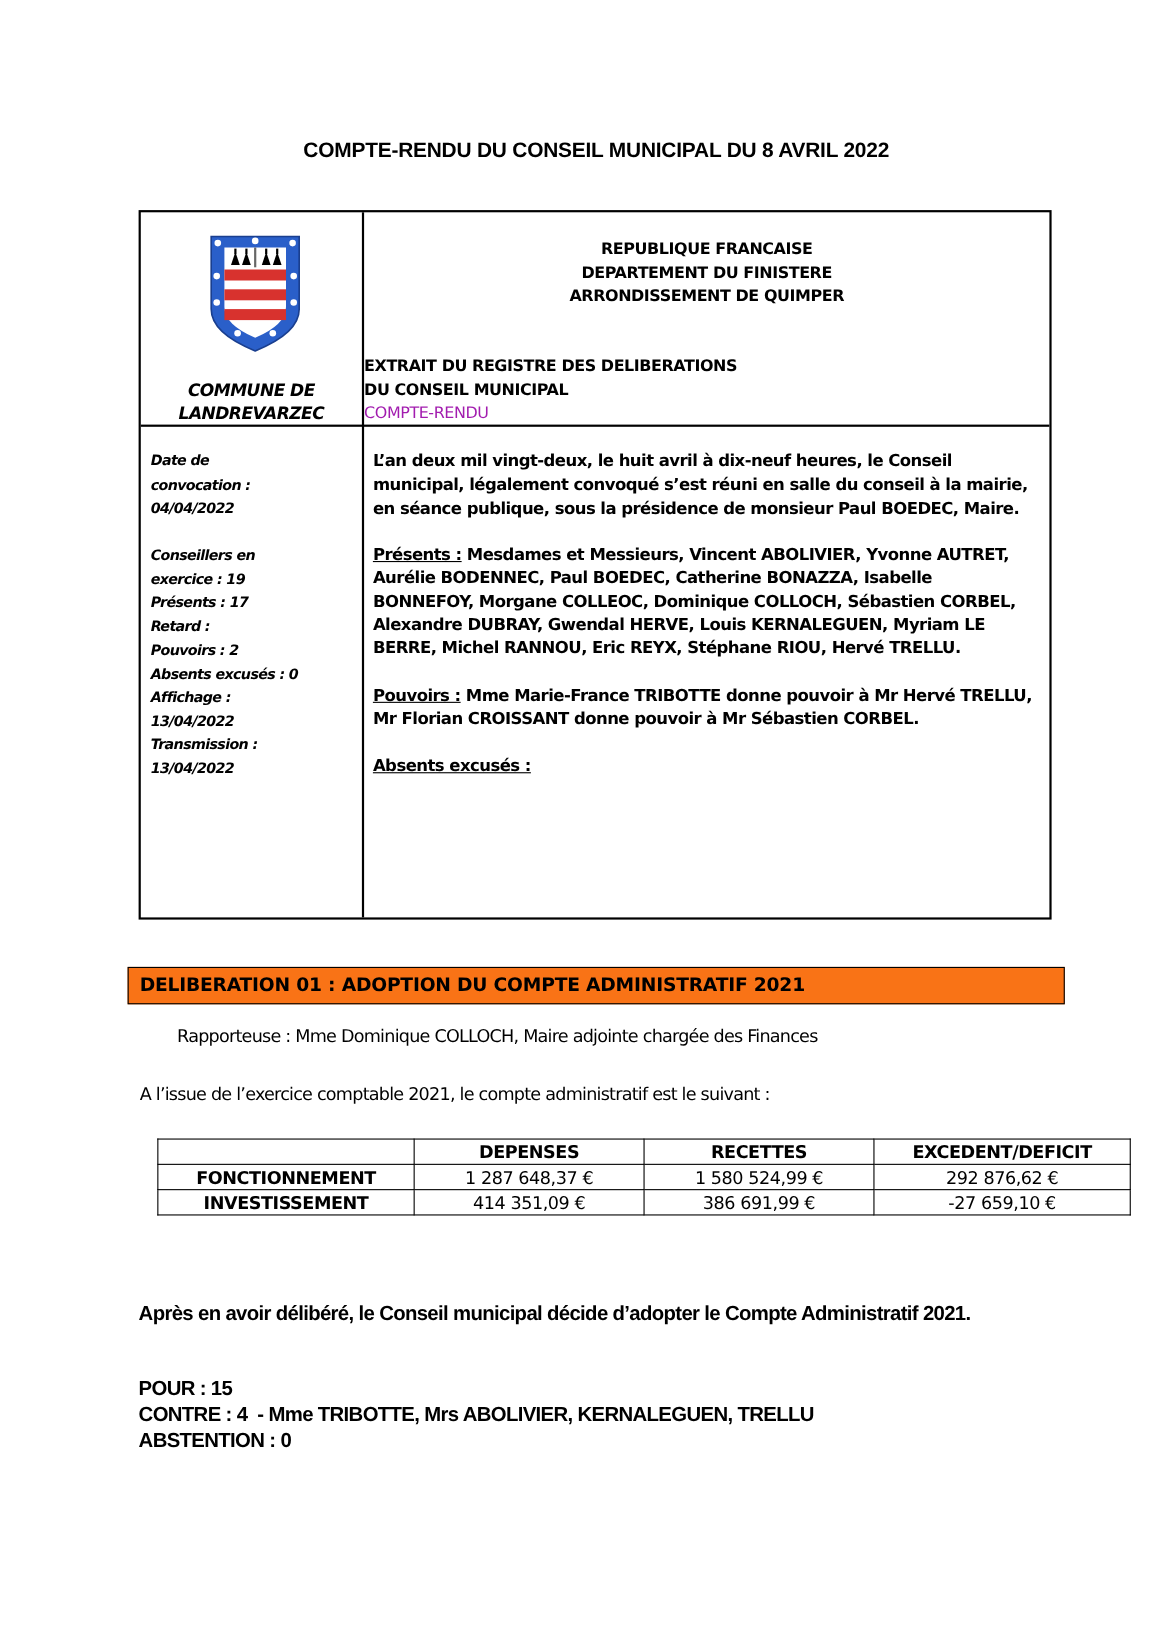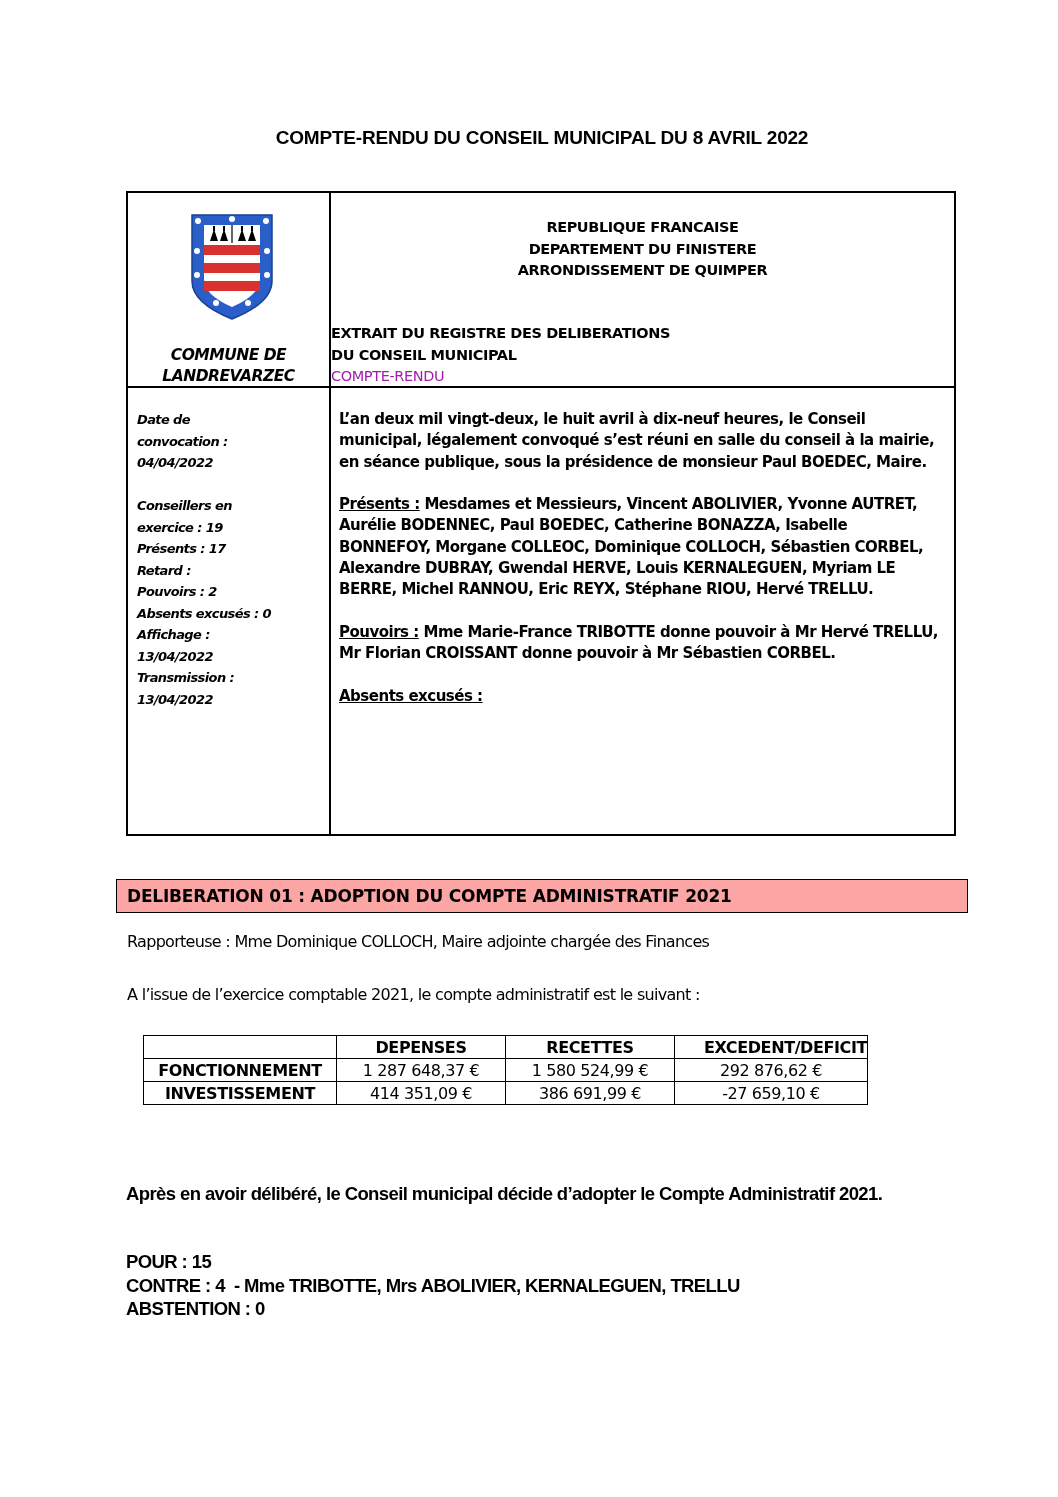--- a/index.html
+++ b/index.html
@@ -26,27 +26,27 @@
   .left-info { position: absolute; left: 9px; top: 216px; width: 190px;
     font-family: "DejaVu Sans", sans-serif; font-weight: bold; font-style: italic; font-size: 13px; line-height: 21.5px; letter-spacing: -0.6px; }
   .left-info div { white-space: nowrap; }
 
   .right-info { position: absolute; left: 211px; top: 216px; width: 600px;
     font-family: "DejaVu Sans", sans-serif; font-weight: bold; font-size: 15px; line-height: 21.3px; letter-spacing: -0.5px; }
   .right-info p { margin: 0 0 21.3px 0; }
   .u { text-decoration: underline; margin-top: 15px; }
 
   .delib-bar { position: absolute; left: 116px; top: 879px; width: 852px; height: 34px; box-sizing: border-box;
-    border: 1px solid #000; background: #fca5a5; }
+    border: 1px solid #000; background: #f97316; }
   .delib-title { position: absolute; left: 10px; top: 6px; font-family: "DejaVu Sans", sans-serif; font-weight: bold; font-size: 17px; letter-spacing: -0.2px; }
 
   .plain { position: absolute; left: 127px; font-family: "DejaVu Sans", sans-serif; font-size: 16px; letter-spacing: -0.7px; }
 
   table.fin { position: absolute; left: 143px; top: 1035px; border-collapse: collapse; font-family: "DejaVu Sans", sans-serif; font-size: 16px; }
-  table.fin td, table.fin th { border: 1.5px solid #000; height: 22px; padding: 0 0; text-align: center; letter-spacing: -0.4px; }
+  table.fin td, table.fin th { border: 1.5px solid #000; height: 22px; padding: 0 20px; text-align: center; letter-spacing: -0.4px; }
   table.fin th { font-weight: bold; font-size: 16px; }
   table.fin td.rowhead { font-weight: bold; }
 
   .decision { position: absolute; left: 126px; top: 1180px; width: 850px; font-family: "Liberation Sans", sans-serif; font-weight: bold; font-size: 18.5px; line-height: 27px; letter-spacing: -0.6px; }
   .votes { position: absolute; left: 126px; top: 1250px; font-family: "Liberation Sans", sans-serif; font-weight: bold; font-size: 18.5px; line-height: 23.5px; letter-spacing: -0.6px; }
   .votes div { white-space: pre; }
 </style>
 </head>
 <body>
 
@@ -125,30 +125,30 @@
     <p><span class="u">Présents :</span><span> Mesdames et Messieurs, Vincent ABOLIVIER, Yvonne AUTRET, Aurélie BODENNEC, Paul BOEDEC, Catherine BONAZZA, Isabelle BONNEFOY, Morgane COLLEOC, Dominique COLLOCH, Sébastien CORBEL, Alexandre DUBRAY, Gwendal HERVE, Louis KERNALEGUEN, Myriam LE BERRE, Michel RANNOU, Eric REYX, Stéphane RIOU, Hervé TRELLU.</span></p>
     <p><span class="u">Pouvoirs :</span><span> Mme Marie-France TRIBOTTE donne pouvoir à Mr Hervé TRELLU, Mr Florian CROISSANT donne pouvoir à Mr Sébastien CORBEL.</span></p>
     <p><span class="u">Absents excusés :</span><span></span></p>
   </div>
 </div>
 
 <div class="delib-bar">
   <div class="delib-title">DELIBERATION 01 : ADOPTION DU COMPTE ADMINISTRATIF 2021</div>
 </div>
 
-<div class="plain" style="top:932px;">Rapporteuse : Mme Dominique COLLOCH, Maire adjointe chargée des Finances</div>
+<div class="plain" style="top:932px;margin-left:34px;">Rapporteuse : Mme Dominique COLLOCH, Maire adjointe chargée des Finances</div>
 <div class="plain" style="top:985px;">A l’issue de l’exercice comptable 2021, le compte administratif est le suivant :</div>
 
 <table class="fin">
   <tbody>
       <tr>
     <th style="width:192px;"></th>
     <th style="width:168px;">DEPENSES</th>
     <th style="width:168px;">RECETTES</th>
-    <th style="width:192px;text-align:right;">EXCEDENT/DEFICIT</th>
+    <th style="width:192px;">EXCEDENT/DEFICIT</th>
   </tr>
   <tr>
     <td class="rowhead">FONCTIONNEMENT</td>
     <td>1 287 648,37 €</td>
     <td>1 580 524,99 €</td>
     <td>292 876,62 €</td>
   </tr>
   <tr>
     <td class="rowhead">INVESTISSEMENT</td>
     <td>414 351,09 €</td>

